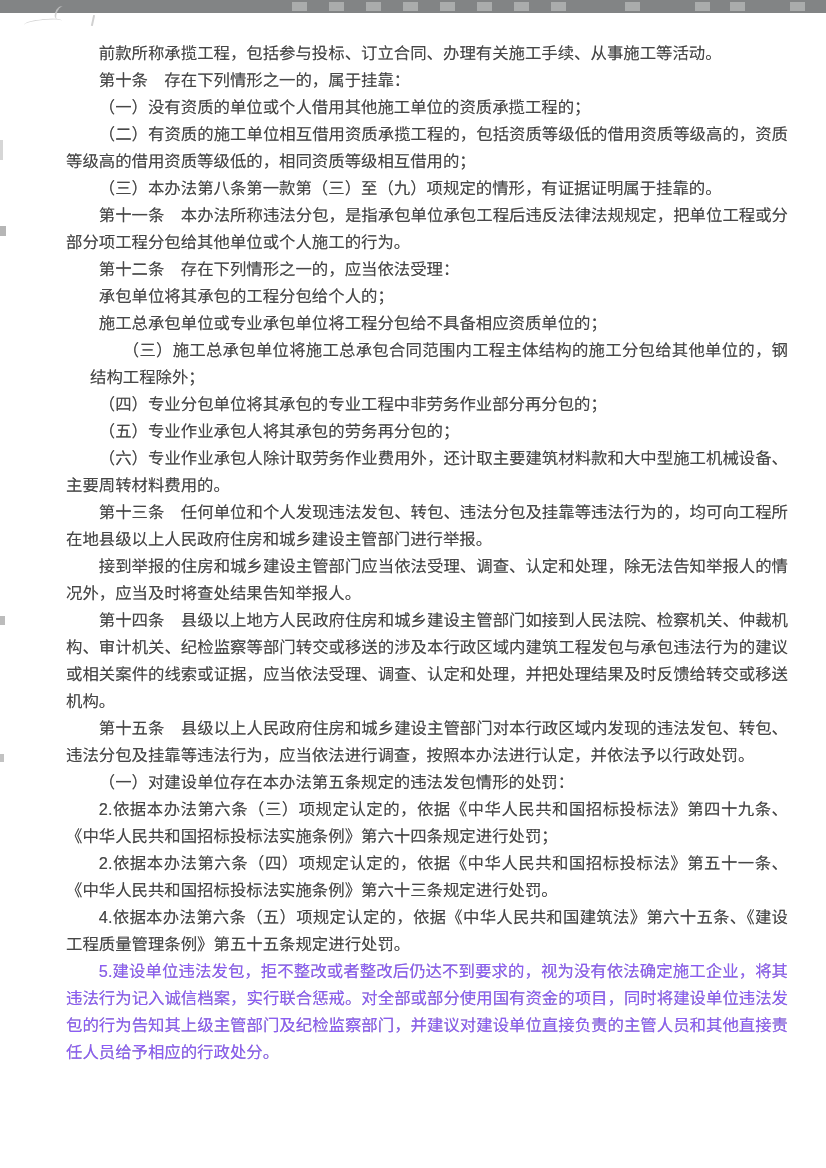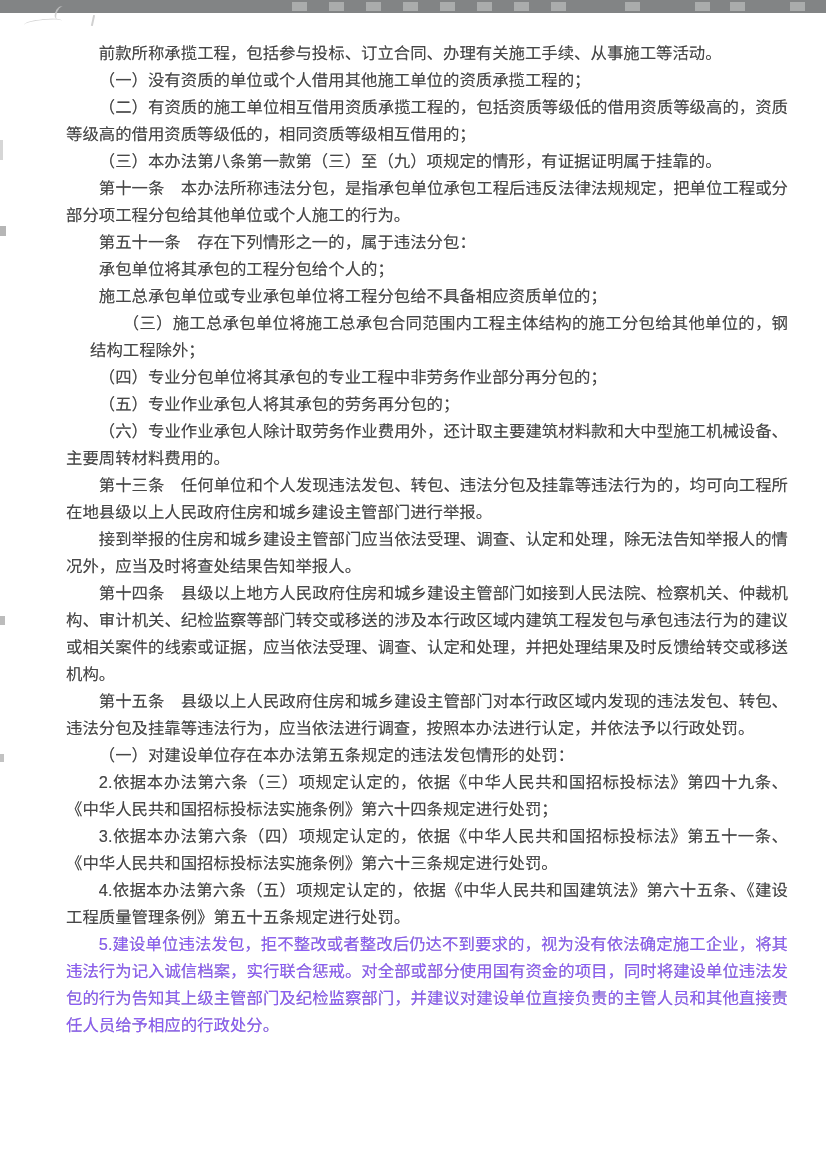--- a/index.html
+++ b/index.html
@@ -90,35 +90,36 @@
   <div class="pen-mark-2"></div>
   <div class="pen-mark-3"></div>
 
   <div class="edge-tick t1"></div>
   <div class="edge-tick t2"></div>
   <div class="edge-tick t3"></div>
   <div class="edge-tick t4"></div>
 
   <main class="doc">
       <p class="para" style="color: rgb(71, 71, 71);">前款所称承揽工程，包括参与投标、订立合同、办理有关施工手续、从事施工等活动。</p>
+      <p class="para" style="color: rgb(71, 71, 71);">第十条　存在下列情形之一的，属于挂靠：</p>
       <p class="para" style="color: rgb(71, 71, 71);">（一）没有资质的单位或个人借用其他施工单位的资质承揽工程的；</p>
       <p class="para" style="color: rgb(71, 71, 71);">（二）有资质的施工单位相互借用资质承揽工程的，包括资质等级低的借用资质等级高的，资质等级高的借用资质等级低的，相同资质等级相互借用的；</p>
       <p class="para" style="color: rgb(71, 71, 71);">（三）本办法第八条第一款第（三）至（九）项规定的情形，有证据证明属于挂靠的。</p>
       <p class="para" style="color: rgb(71, 71, 71);">第十一条　本办法所称违法分包，是指承包单位承包工程后违反法律法规规定，把单位工程或分部分项工程分包给其他单位或个人施工的行为。</p>
-      <p class="para" style="color: rgb(71, 71, 71);">第五十一条　存在下列情形之一的，属于违法分包：</p>
+      <p class="para" style="color: rgb(71, 71, 71);">第十二条　存在下列情形之一的，应当依法受理：</p>
       <p class="para" style="color: rgb(71, 71, 71);">承包单位将其承包的工程分包给个人的；</p>
       <p class="para" style="color: rgb(71, 71, 71);">施工总承包单位或专业承包单位将工程分包给不具备相应资质单位的；</p>
       <p class="para" style="color: rgb(71, 71, 71); margin-left: 24px;">（三）施工总承包单位将施工总承包合同范围内工程主体结构的施工分包给其他单位的，钢结构工程除外；</p>
       <p class="para" style="color: rgb(71, 71, 71);">（四）专业分包单位将其承包的专业工程中非劳务作业部分再分包的；</p>
       <p class="para" style="color: rgb(71, 71, 71);">（五）专业作业承包人将其承包的劳务再分包的；</p>
       <p class="para" style="color: rgb(71, 71, 71);">（六）专业作业承包人除计取劳务作业费用外，还计取主要建筑材料款和大中型施工机械设备、主要周转材料费用的。</p>
       <p class="para" style="color: rgb(71, 71, 71);">第十三条　任何单位和个人发现违法发包、转包、违法分包及挂靠等违法行为的，均可向工程所在地县级以上人民政府住房和城乡建设主管部门进行举报。</p>
       <p class="para" style="color: rgb(71, 71, 71);">接到举报的住房和城乡建设主管部门应当依法受理、调查、认定和处理，除无法告知举报人的情况外，应当及时将查处结果告知举报人。</p>
       <p class="para" style="color: rgb(71, 71, 71);">第十四条　县级以上地方人民政府住房和城乡建设主管部门如接到人民法院、检察机关、仲裁机构、审计机关、纪检监察等部门转交或移送的涉及本行政区域内建筑工程发包与承包违法行为的建议或相关案件的线索或证据，应当依法受理、调查、认定和处理，并把处理结果及时反馈给转交或移送机构。</p>
       <p class="para" style="color: rgb(71, 71, 71);">第十五条　县级以上人民政府住房和城乡建设主管部门对本行政区域内发现的违法发包、转包、违法分包及挂靠等违法行为，应当依法进行调查，按照本办法进行认定，并依法予以行政处罚。</p>
       <p class="para" style="color: rgb(71, 71, 71);">（一）对建设单位存在本办法第五条规定的违法发包情形的处罚：</p>
       <p class="para" style="color: rgb(71, 71, 71);">2.依据本办法第六条（三）项规定认定的，依据《中华人民共和国招标投标法》第四十九条、《中华人民共和国招标投标法实施条例》第六十四条规定进行处罚；</p>
-      <p class="para" style="color: rgb(71, 71, 71);">3.依据本办法第六条（四）项规定认定的，依据《中华人民共和国招标投标法》第五十一条、《中华人民共和国招标投标法实施条例》第六十三条规定进行处罚。</p>
+      <p class="para" style="color: rgb(71, 71, 71);">2.依据本办法第六条（四）项规定认定的，依据《中华人民共和国招标投标法》第五十一条、《中华人民共和国招标投标法实施条例》第六十三条规定进行处罚。</p>
       <p class="para" style="color: rgb(71, 71, 71);">4.依据本办法第六条（五）项规定认定的，依据《中华人民共和国建筑法》第六十五条、《建设工程质量管理条例》第五十五条规定进行处罚。</p>
       <p class="para" style="color: #8b5cf6;">5.建设单位违法发包，拒不整改或者整改后仍达不到要求的，视为没有依法确定施工企业，将其违法行为记入诚信档案，实行联合惩戒。对全部或部分使用国有资金的项目，同时将建设单位违法发包的行为告知其上级主管部门及纪检监察部门，并建议对建设单位直接负责的主管人员和其他直接责任人员给予相应的行政处分。</p>
     </main>
 
 </div>
 
 </body></html>

